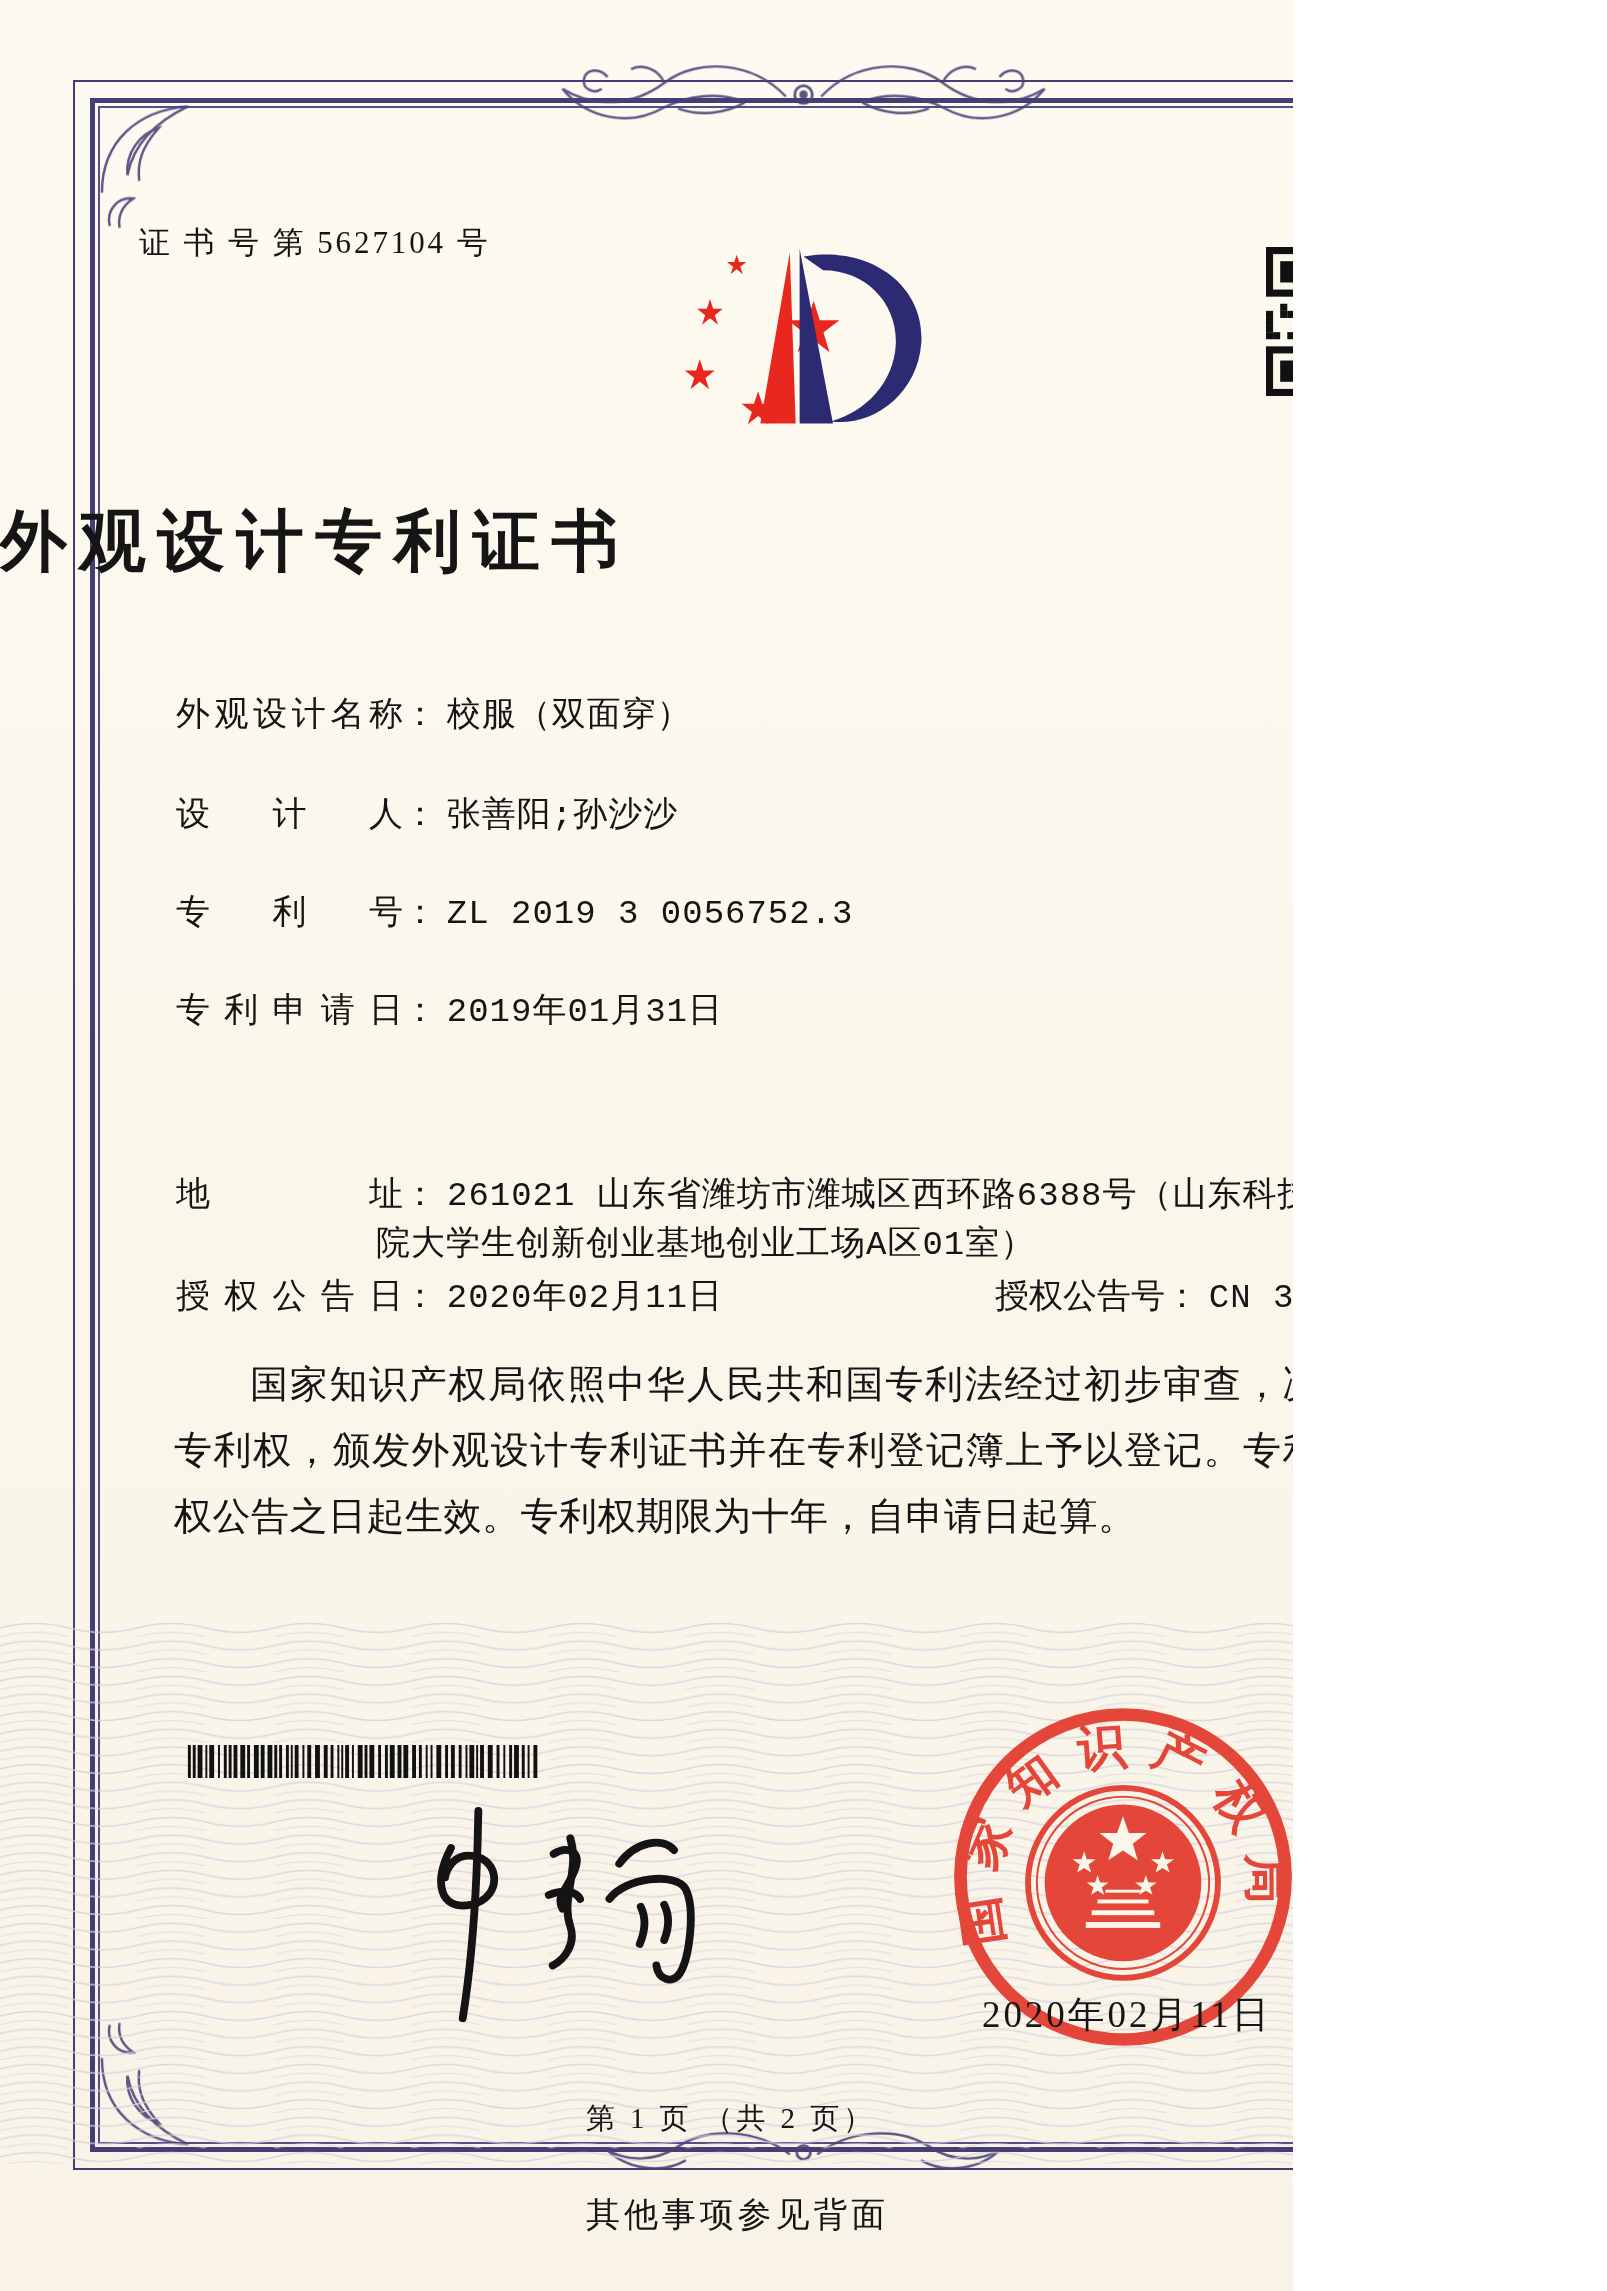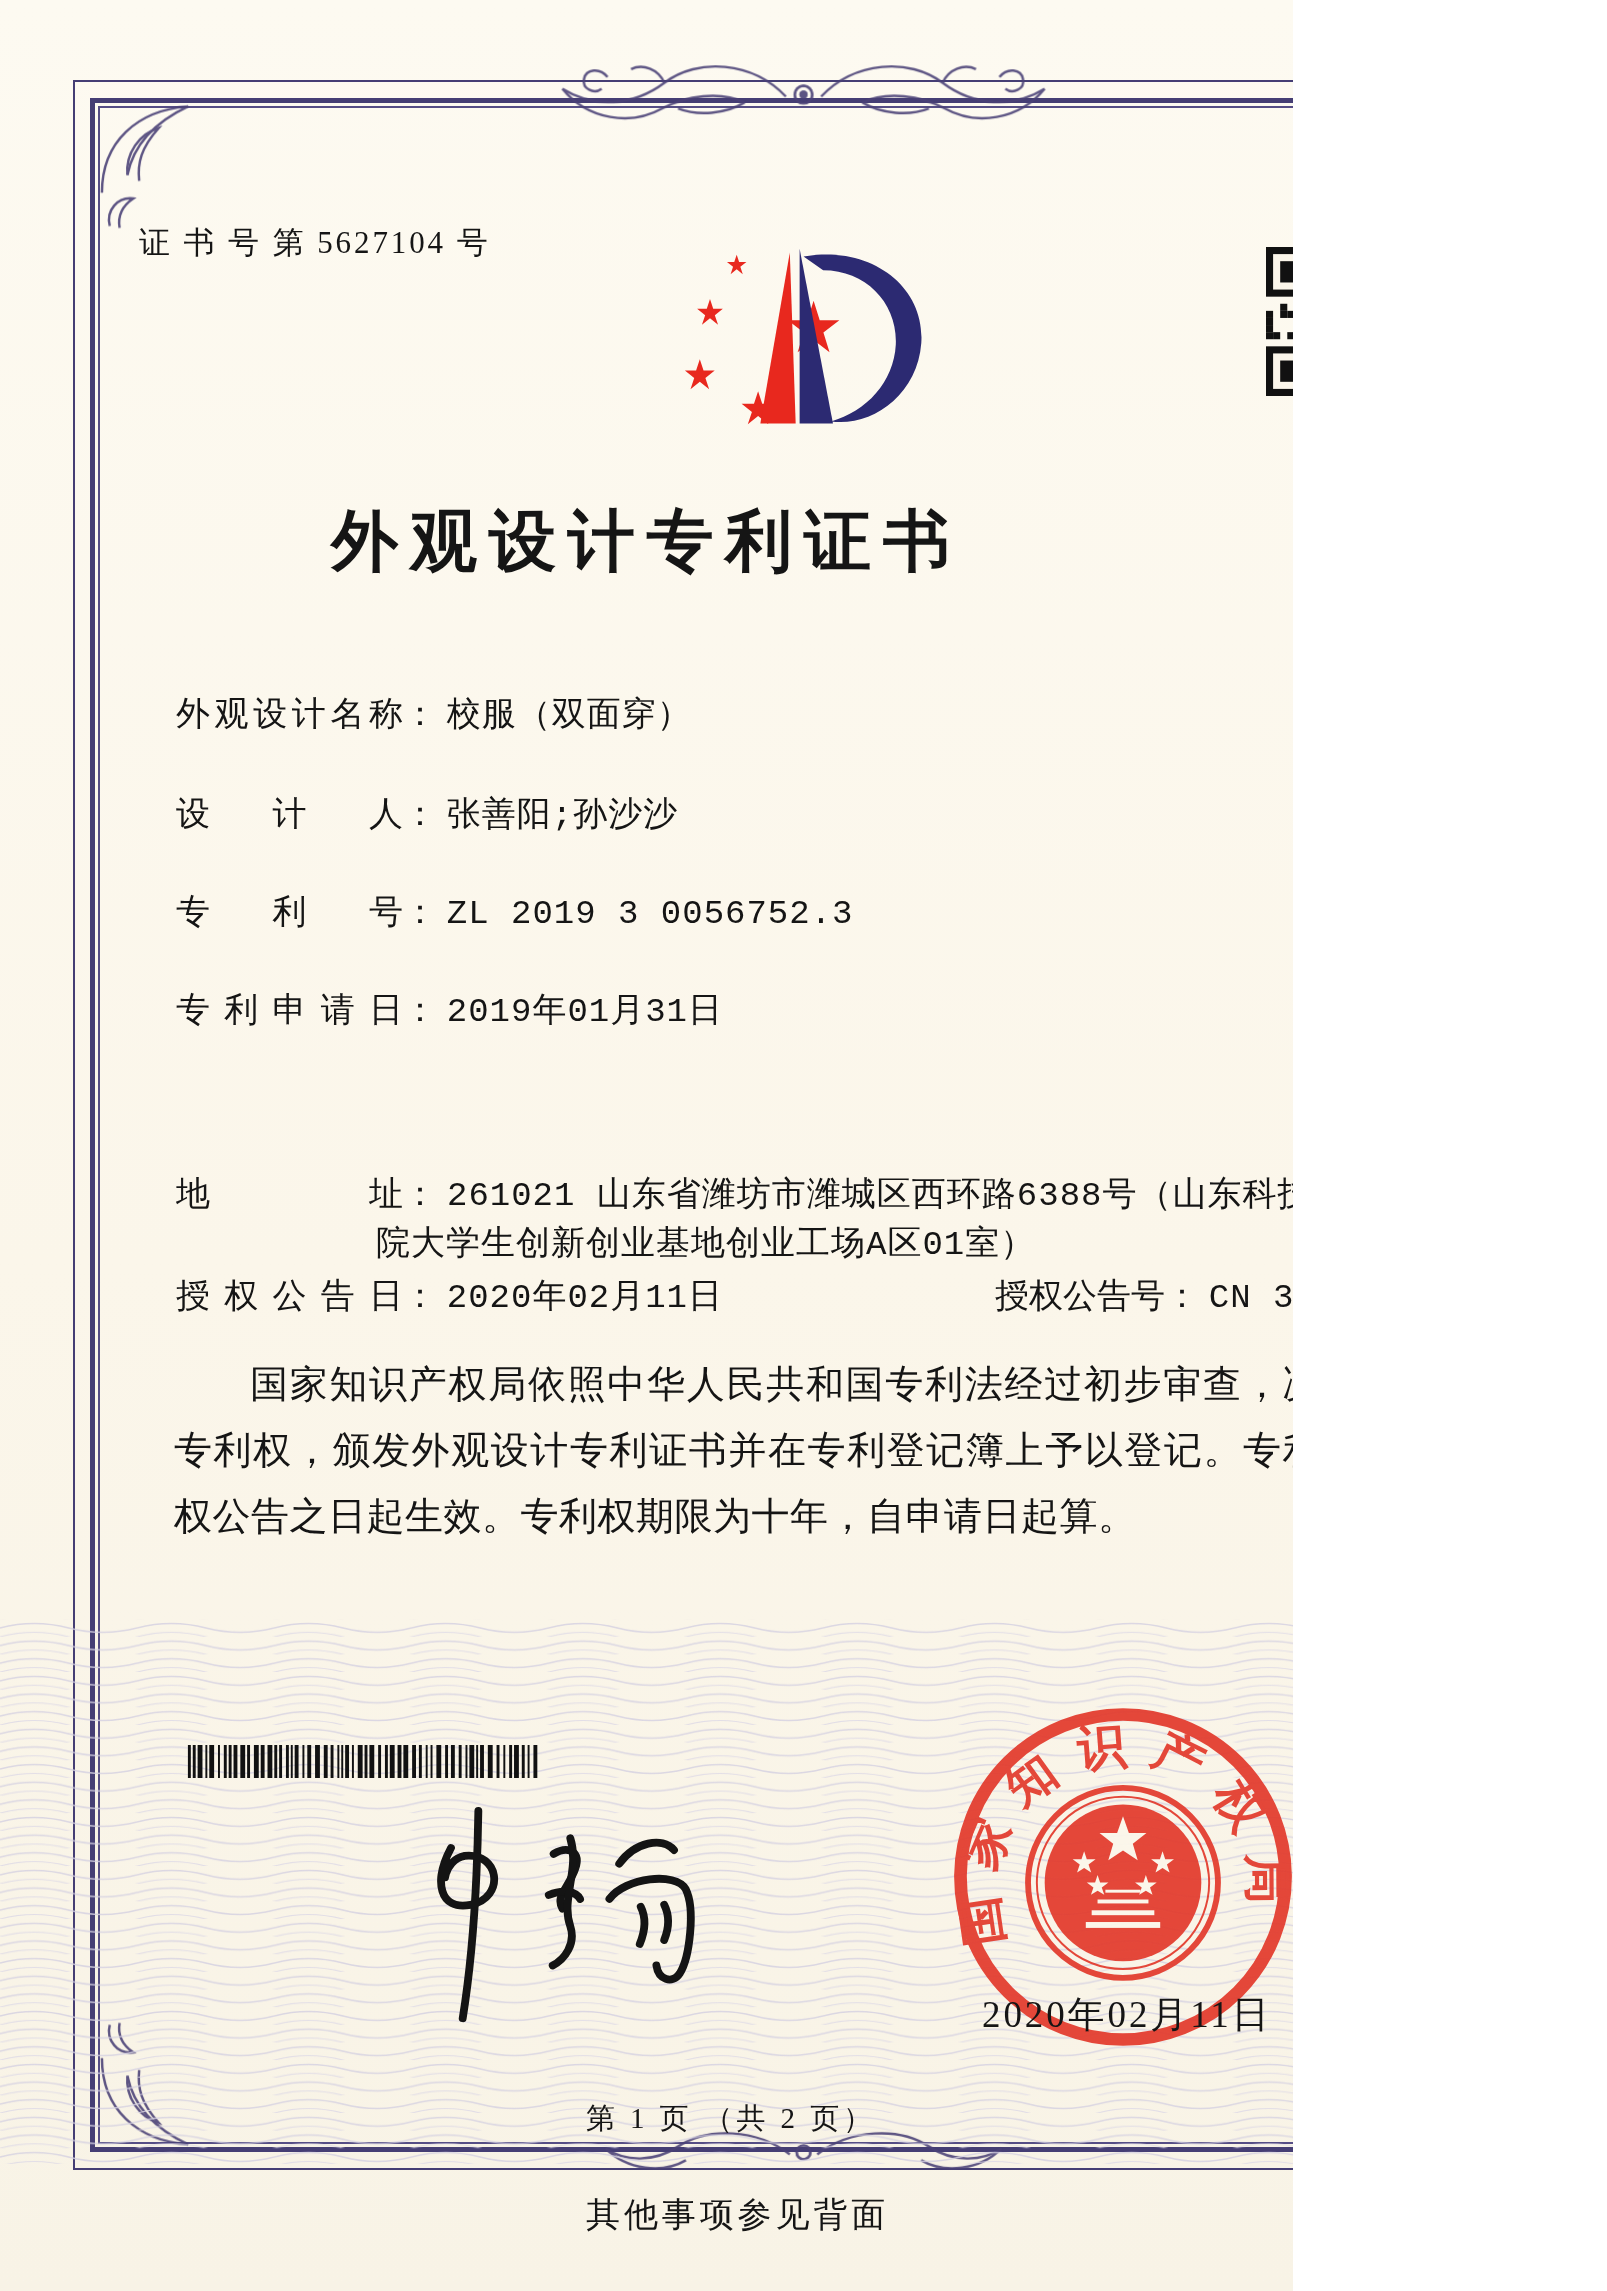--- a/index.html
+++ b/index.html
@@ -11,21 +11,21 @@
               border:2px solid #453e74;box-sizing:border-box;}
   .frame-thick{position:absolute;left:90px;top:98px;width:1427px;height:2054px;
                border:5.9px solid #453e74;box-sizing:border-box;}
   .frame-thick:after{content:'';position:absolute;inset:2.9px;border:2px solid #554d85;}
   .ornaments,.waves{position:absolute;left:0;top:0;pointer-events:none;}
   .waves{top:1619px;z-index:1;}
   
   .cert-no{position:absolute;left:139px;top:222px;font-size:31px;letter-spacing:2.9px;z-index:3;}
   .logo{position:absolute;left:674px;top:227px;z-index:3;}
   .qr{position:absolute;left:1266px;top:247px;z-index:3;}
-  .title{position:absolute;left:0;top:496px;width:100%;text-align:center;
+  .title{position:absolute;left:0;top:496px;width:100%;text-align:left;
          font-size:67px;font-weight:bold;letter-spacing:11.8px;z-index:3;font-family:Liberation Mono, monospace;}
   
   .row{position:absolute;left:176px;font-size:34px;z-index:3;line-height:49px;white-space:nowrap;font-family:Liberation Mono, monospace;}
   .row .lbl{display:inline-block;width:227px;text-align:justify;text-align-last:justify;
             vertical-align:top;}
   .row .col{display:inline-block;vertical-align:top;}
   .row .val{display:inline-block;vertical-align:top;margin-left:9.8px;letter-spacing:1px;}
   .row-address{white-space:normal;width:1294px;}
   .row-address .val{width:1054px;margin-left:-61px;text-indent:71px;}
   .grant2{position:absolute;left:799px;top:0;margin-left:20px;}

